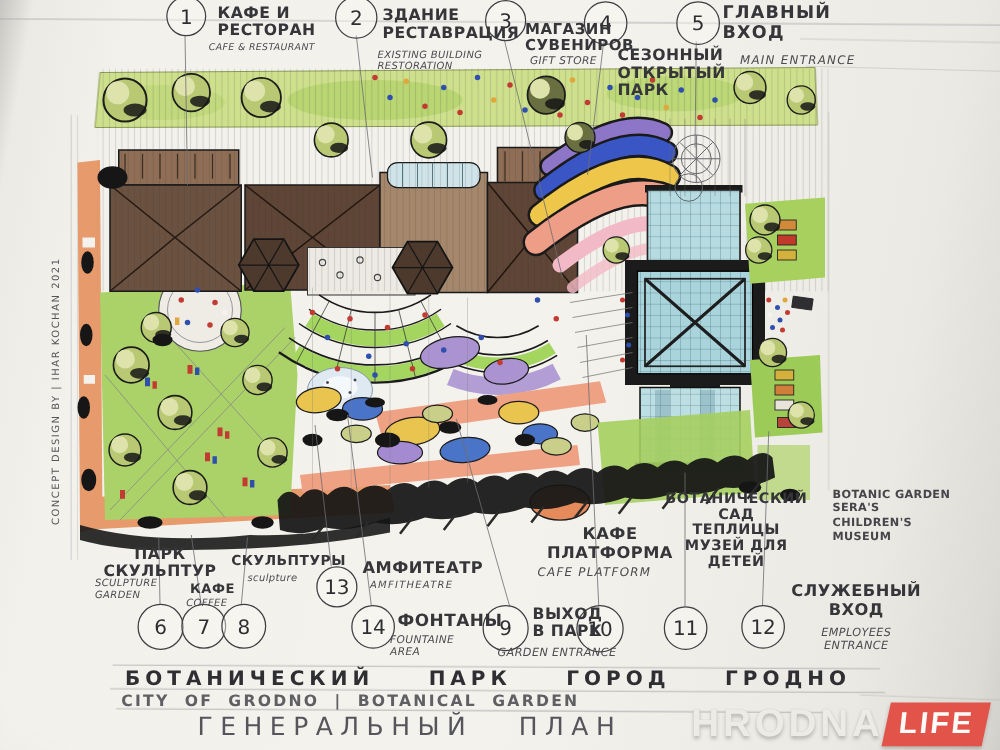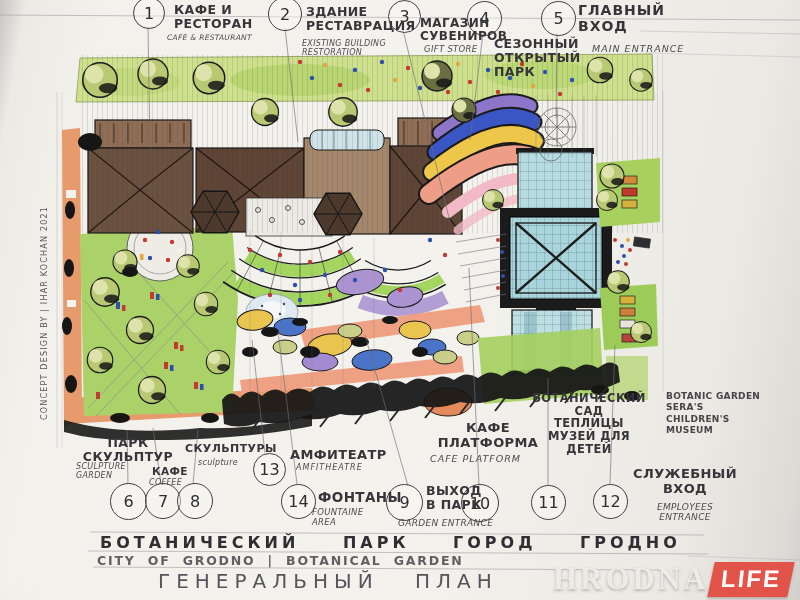--- a/index.html
+++ b/index.html
@@ -18,21 +18,21 @@
   .title-ru{position:absolute;z-index:3;color:#2f2f33;font-weight:bold;font-size:16px;
        letter-spacing:4px;word-spacing:34px;}
   .title-en{position:absolute;z-index:3;color:#46464c;font-size:12.5px;font-weight:bold;
        letter-spacing:1.8px;word-spacing:6px;opacity:.85;}
   .title-plan{position:absolute;z-index:3;color:#55555b;font-size:20px;
        letter-spacing:6px;word-spacing:24px;}
   .credit{position:absolute;z-index:3;left:40px;top:420px;width:260px;
        transform-origin:left top;transform:rotate(-90deg);
        font-size:8px;color:#55555a;letter-spacing:1.2px;white-space:nowrap;}
   .logo{position:absolute;z-index:5;left:553px;top:561px;display:flex;align-items:center;}
-  .logo-name{font-family:Liberation Serif, serif;font-weight:bold;font-size:31px;
+  .logo-name{font-family:Liberation Sans, sans-serif;font-weight:bold;font-size:31px;
        letter-spacing:3px;color:#edebe6;
        text-shadow:0 0 1px #c3c1bc,0 2px 3px rgba(90,88,84,.35);}
   .logo-life{font-family:"Liberation Sans",sans-serif;font-weight:bold;font-size:24px;
        color:#fcfbf9;background:#e2544a;padding:3px 10px 4px;margin-left:2px;
        transform:skewX(-12deg);box-shadow:0 2px 3px rgba(90,60,55,.3);}
   .logo-life span{display:inline-block;transform:skewX(6deg);letter-spacing:2px;}
   .vignette{position:absolute;inset:0;z-index:4;pointer-events:none;
        background:radial-gradient(ellipse 120% 110% at 52% 45%,rgba(0,0,0,0) 62%,rgba(96,94,88,.14) 100%);}
   
   .tc{fill:#b9c873;stroke:#1c1c1c;stroke-width:1.4;}

